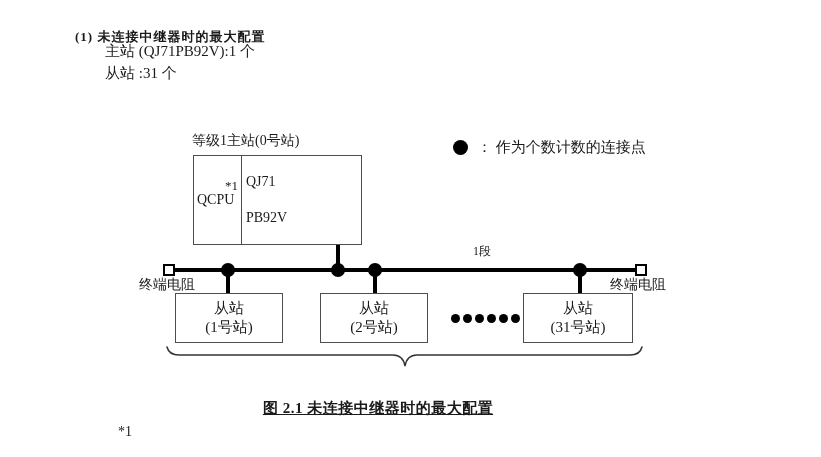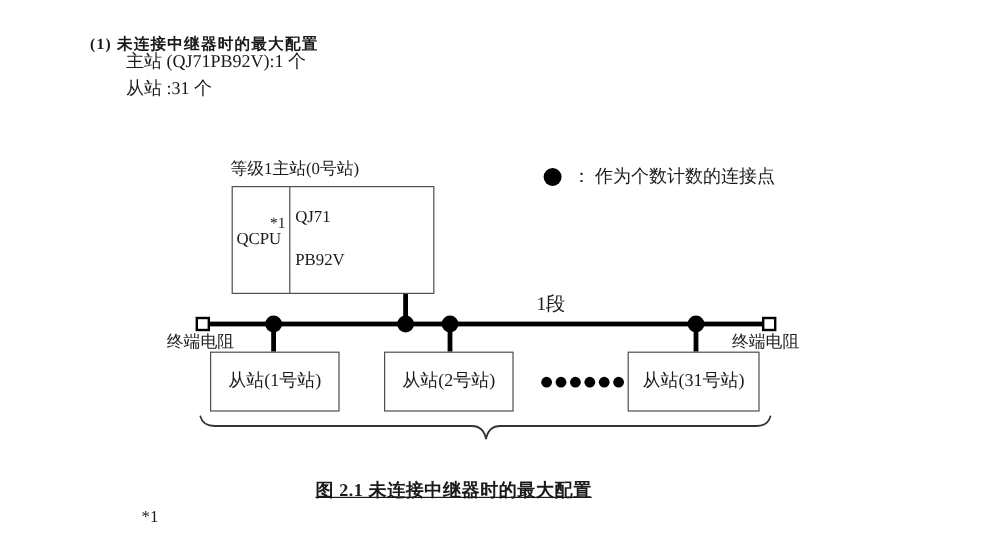--- a/index.html
+++ b/index.html
@@ -91,22 +91,22 @@
   }
   .legend-dot {
     width: 15px; height: 15px;
     border-radius: 50%;
     background: #000000;
     margin-right: 9px;
   }
 
   
   .segment-label {
-    left: 447px; top: 243px;
-    font-size: 16px;
+    left: 473px; top: 243px;
+    font-size: 12px;
     white-space: nowrap;
   }
   .bus-line {
     left: 175px; top: 268px;
     width: 460px; height: 4px;
     background: #000000;
   }
   .stub {
     width: 4px;
     background: #000000;
@@ -143,21 +143,21 @@
   .term-right-label { left: 610px; }
 
   
   .slave-box {
     top: 293px;
     width: 108px; height: 50px;
     box-sizing: border-box;
     border: 1px solid #4d4d4d;
     background: #ffffff;
     display: flex;
-    flex-direction: row;
+    flex-direction: column;
     align-items: center;
     justify-content: center;
     font-size: 15px;
     line-height: 1.25;
     text-align: center;
   }
   .slave-1 { left: 175px; }
   .slave-2 { left: 320px; }
   .slave-3 { left: 523px; width: 110px; }
   .ellipsis-dots {

